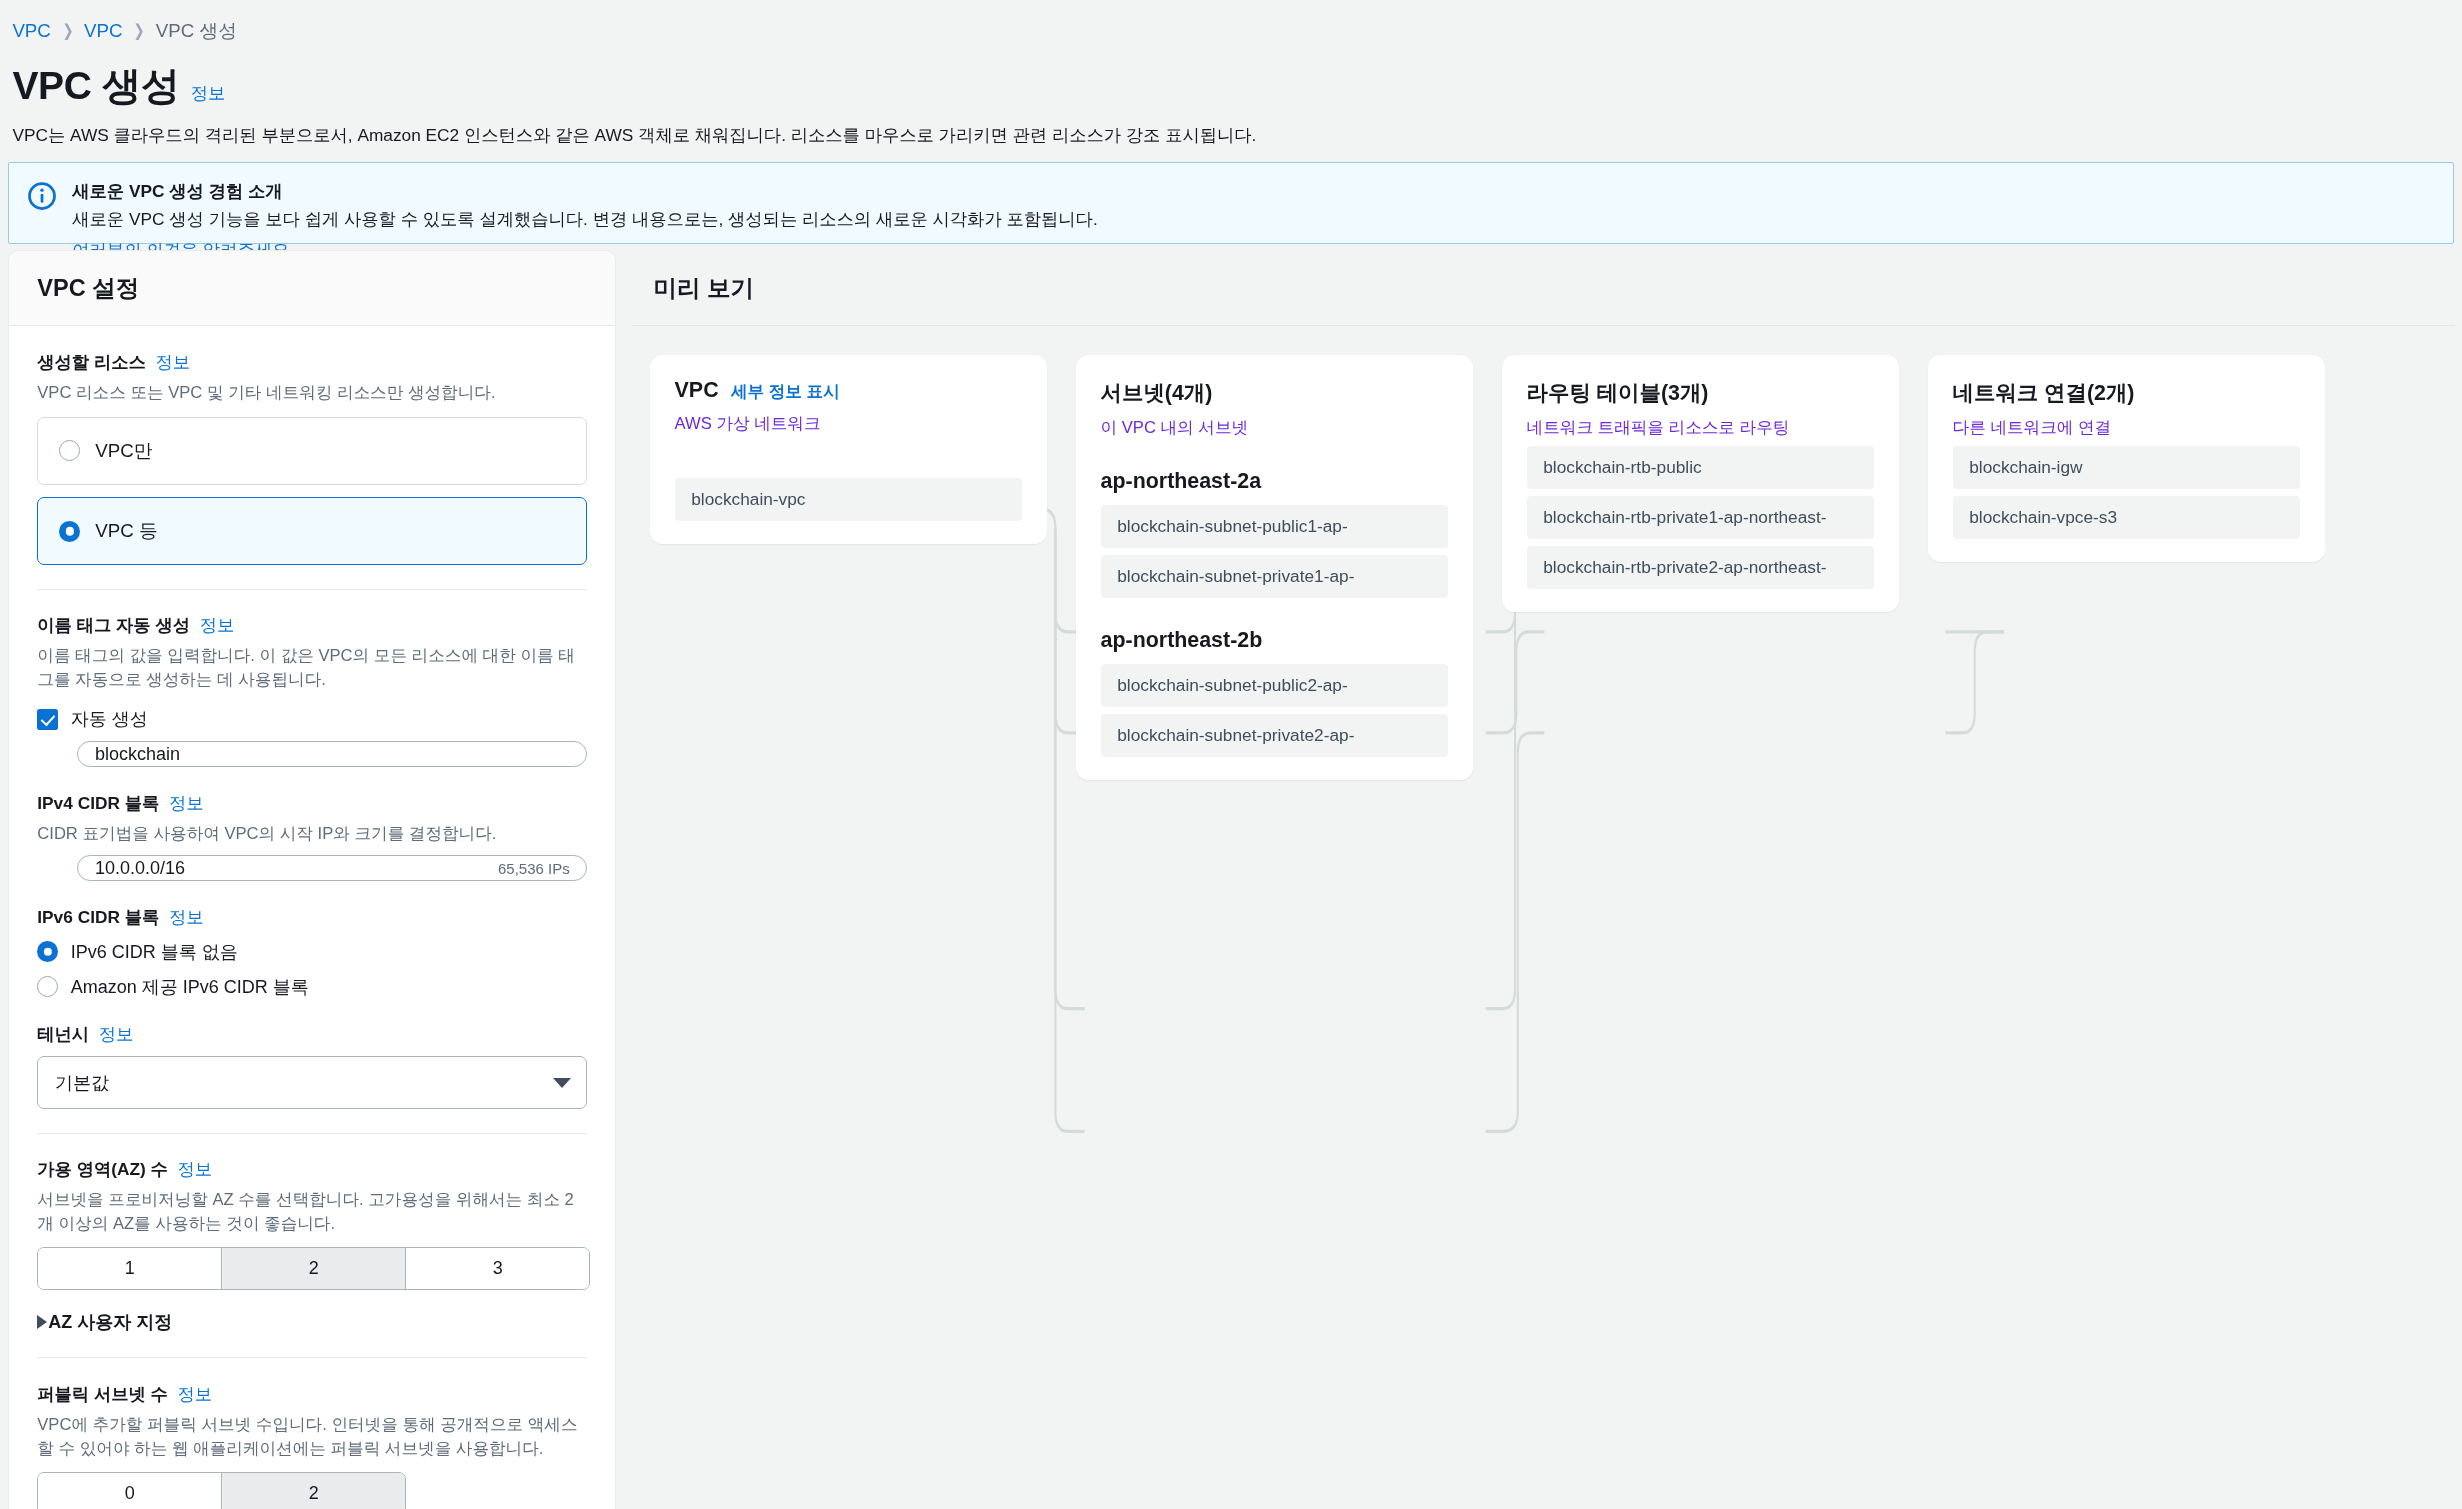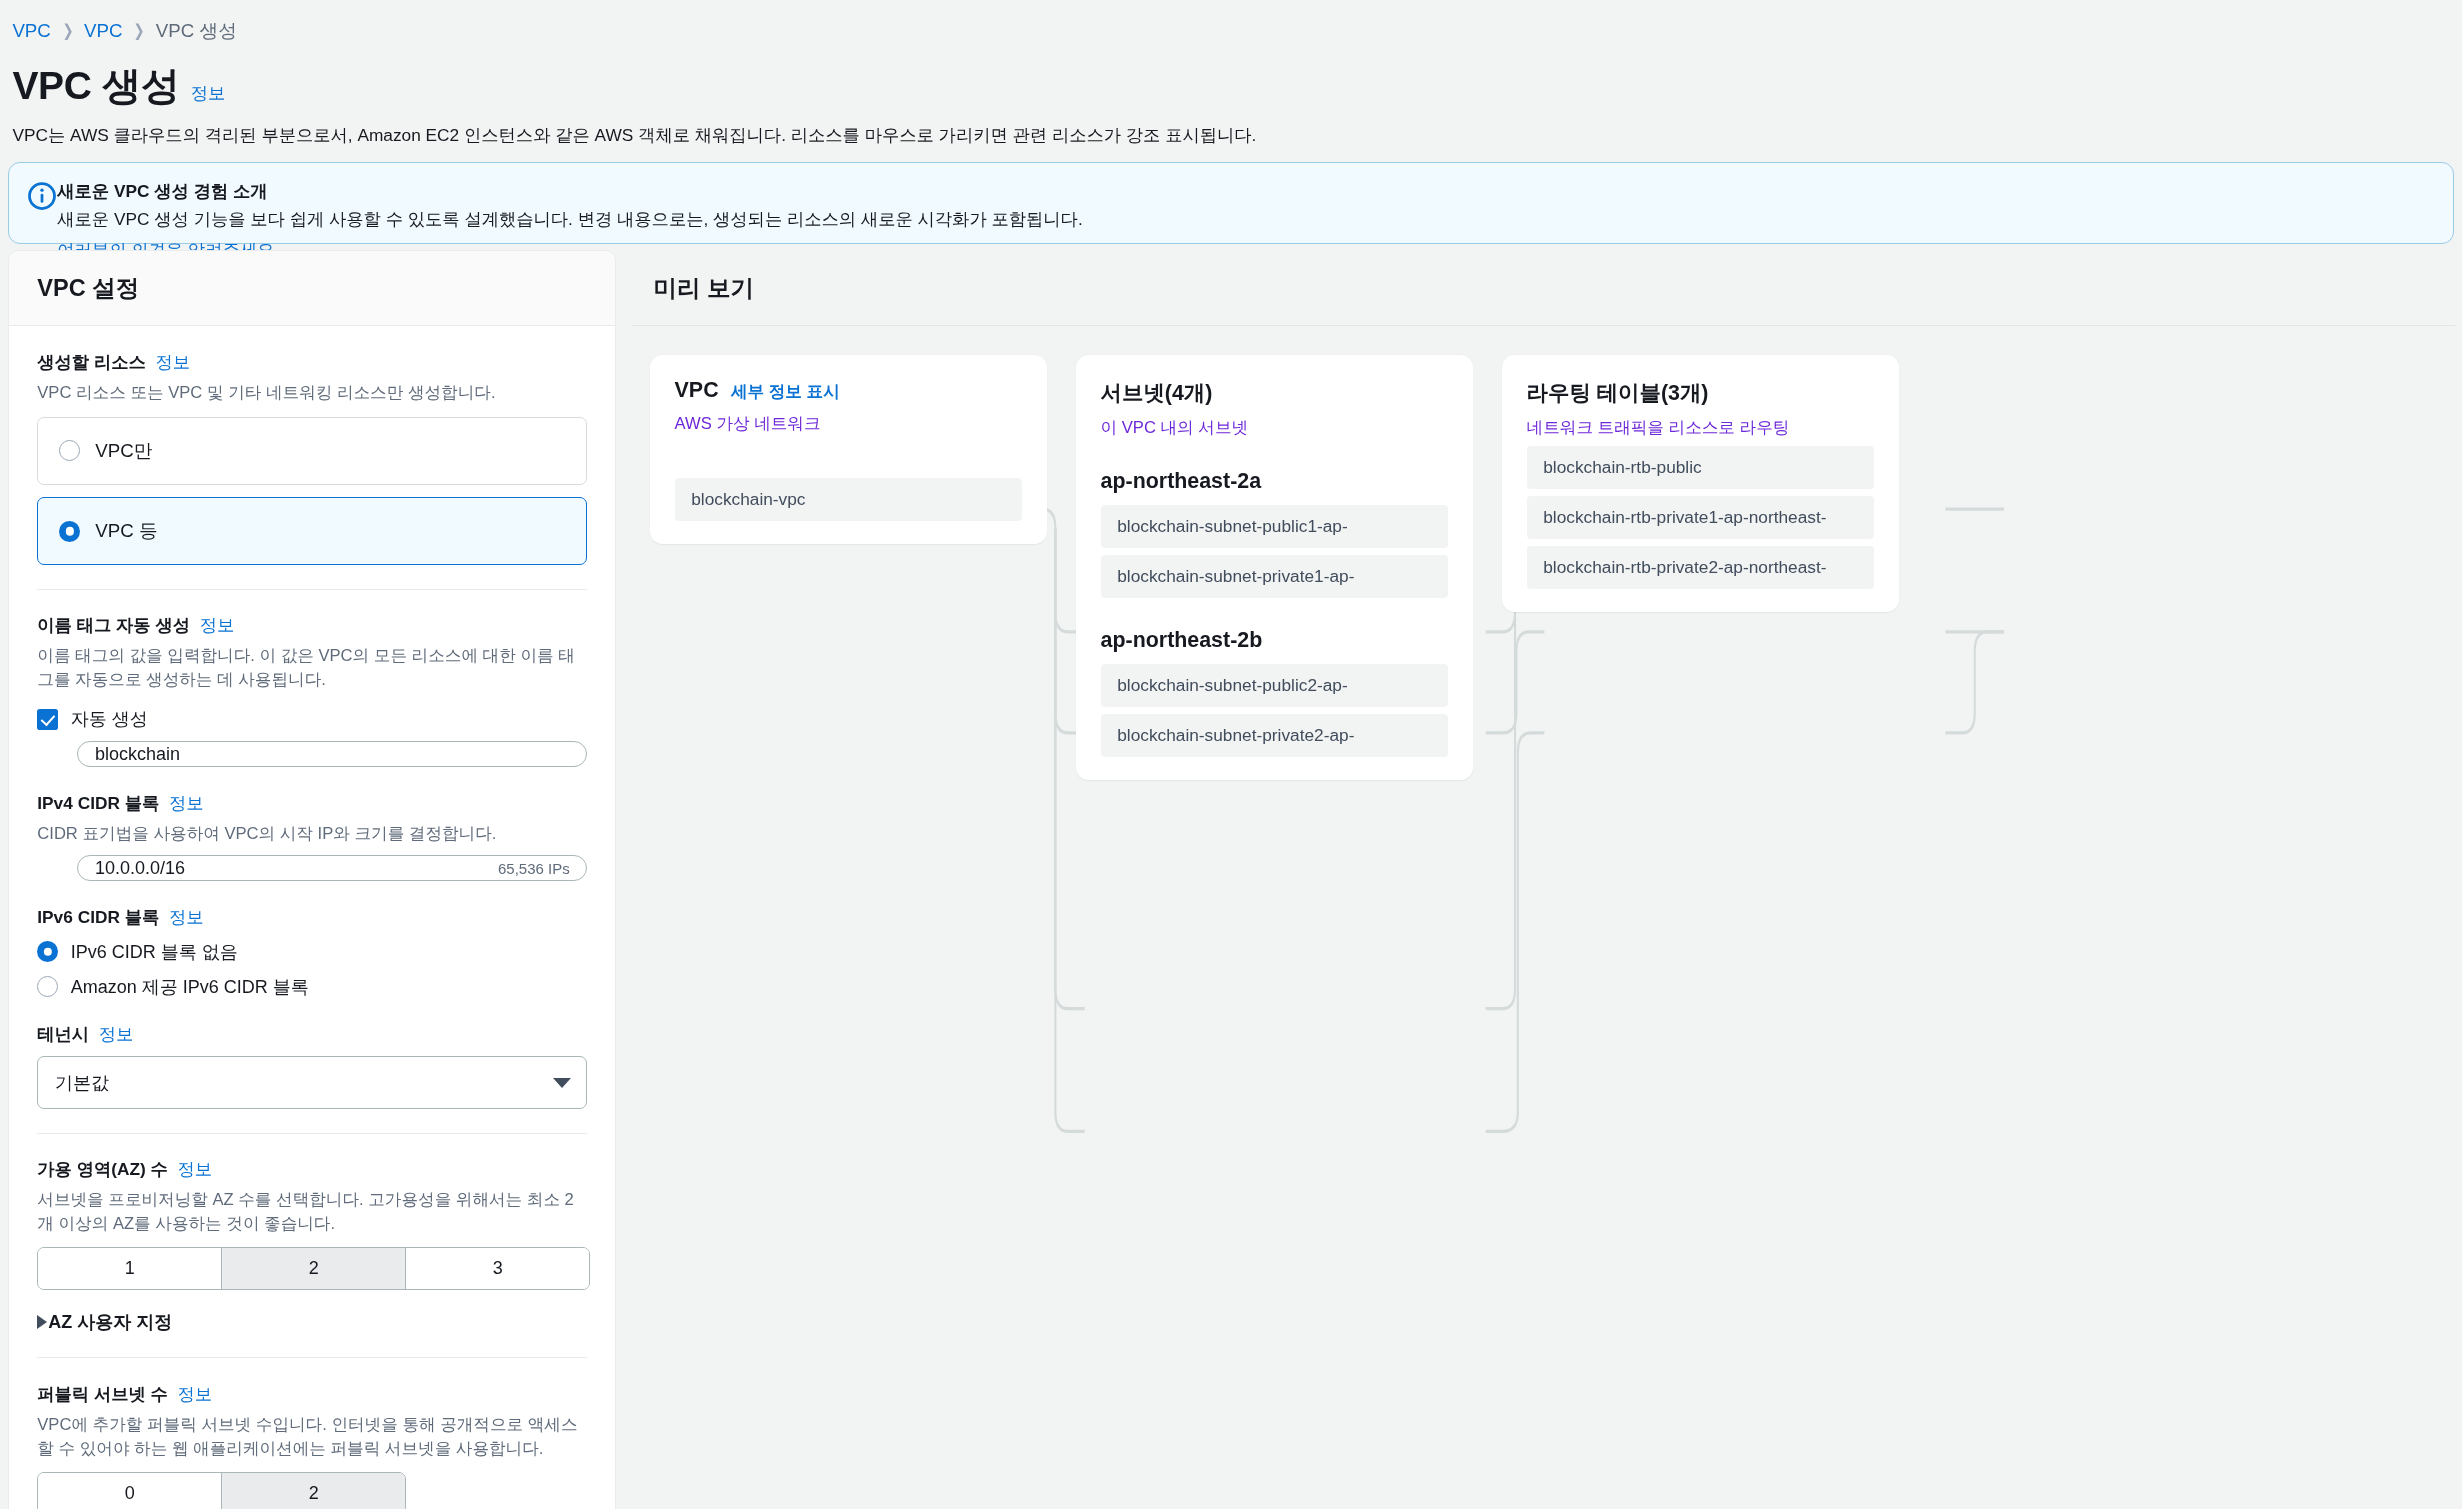--- a/index.html
+++ b/index.html
@@ -35,23 +35,23 @@
   .page-title-row { display: flex; align-items: baseline; gap: 11px; }
   .page-title { font-size: 39px; font-weight: 700; letter-spacing: -0.3px; color: #16191f; }
   .info-link { color: #0972d3; font-size: 17.3px; cursor: pointer; }
   .page-desc { font-size: 17.3px; color: #16191f; margin-top: 9.7px; }
 
   
   .alert {
     margin: 15px 8.3px 0 8.3px;
     background: #f1faff;
     border: 1.4px solid #99cbe4;
-    border-radius: 12px;
-    display: flex;
-    gap: 0;
+    border-radius: 2px;
+    display: flex;
+    gap: 15px;
     padding: 16.6px 19.4px 19.4px 18px;
     height: 82px;
   }
   .alert-icon { flex: 0 0 auto; width: 30px; height: 30px; margin-top: 1.4px; }
   .alert-body { display: flex; flex-direction: column; gap: 4.1px; }
   .alert-title { font-size: 17.3px; font-weight: 700; color: #16191f; }
   .alert-text { font-size: 17.3px; color: #16191f; }
   .alert-action { font-size: 17.3px; color: #0972d3; cursor: pointer; margin-top: 2.8px; }
 
   
@@ -493,19 +493,27 @@
         <div class="card card-rt">
           <div class="card-title-row">
             <span class="card-title">라우팅 테이블(3개)</span>
           </div>
           <div class="card-sub">네트워크 트래픽을 리소스로 라우팅</div>
           <div class="res-row">blockchain-rtb-public</div>
           <div class="res-row">blockchain-rtb-private1-ap-northeast-</div>
           <div class="res-row">blockchain-rtb-private2-ap-northeast-</div>
         </div>
 
+        <div class="card card-nc">
+          <div class="card-title-row">
+            <span class="card-title">네트워크 연결(2개)</span>
+          </div>
+          <div class="card-sub">다른 네트워크에 연결</div>
+          <div class="res-row">blockchain-igw</div>
+          <div class="res-row">blockchain-vpce-s3</div>
+        </div>
 
       </div>
     </div>
   </section>
 
 </div>
 
 
 </body></html>

